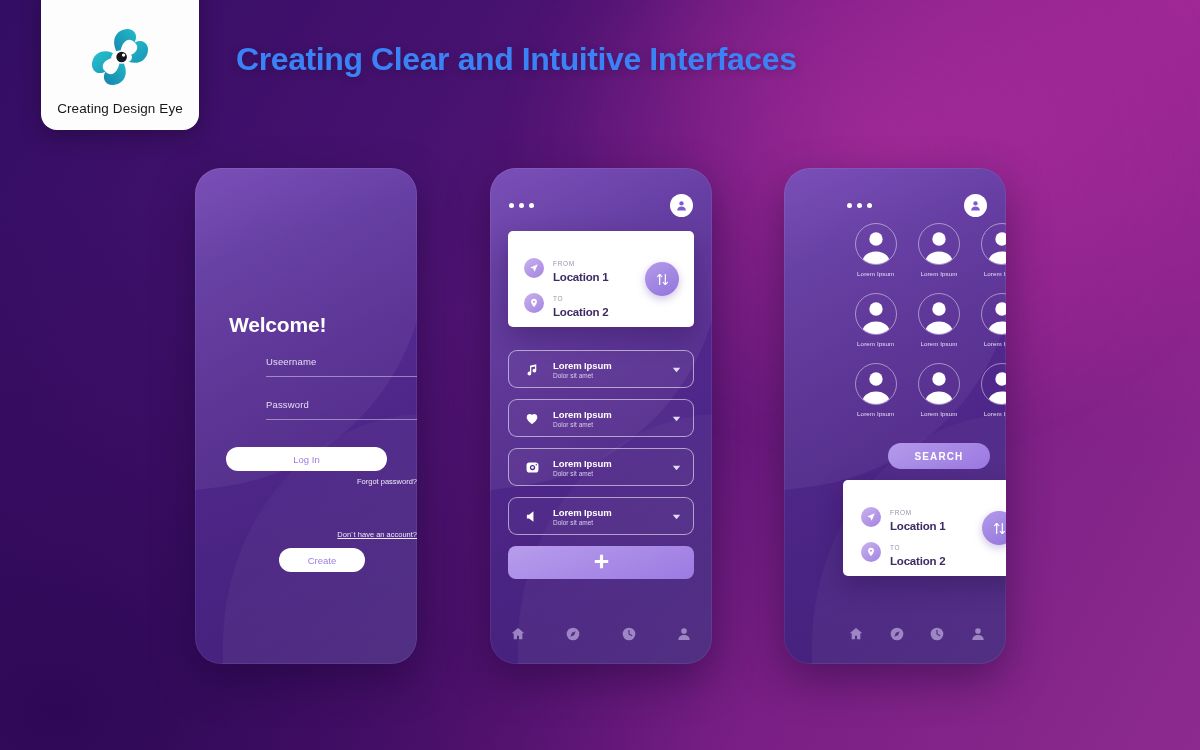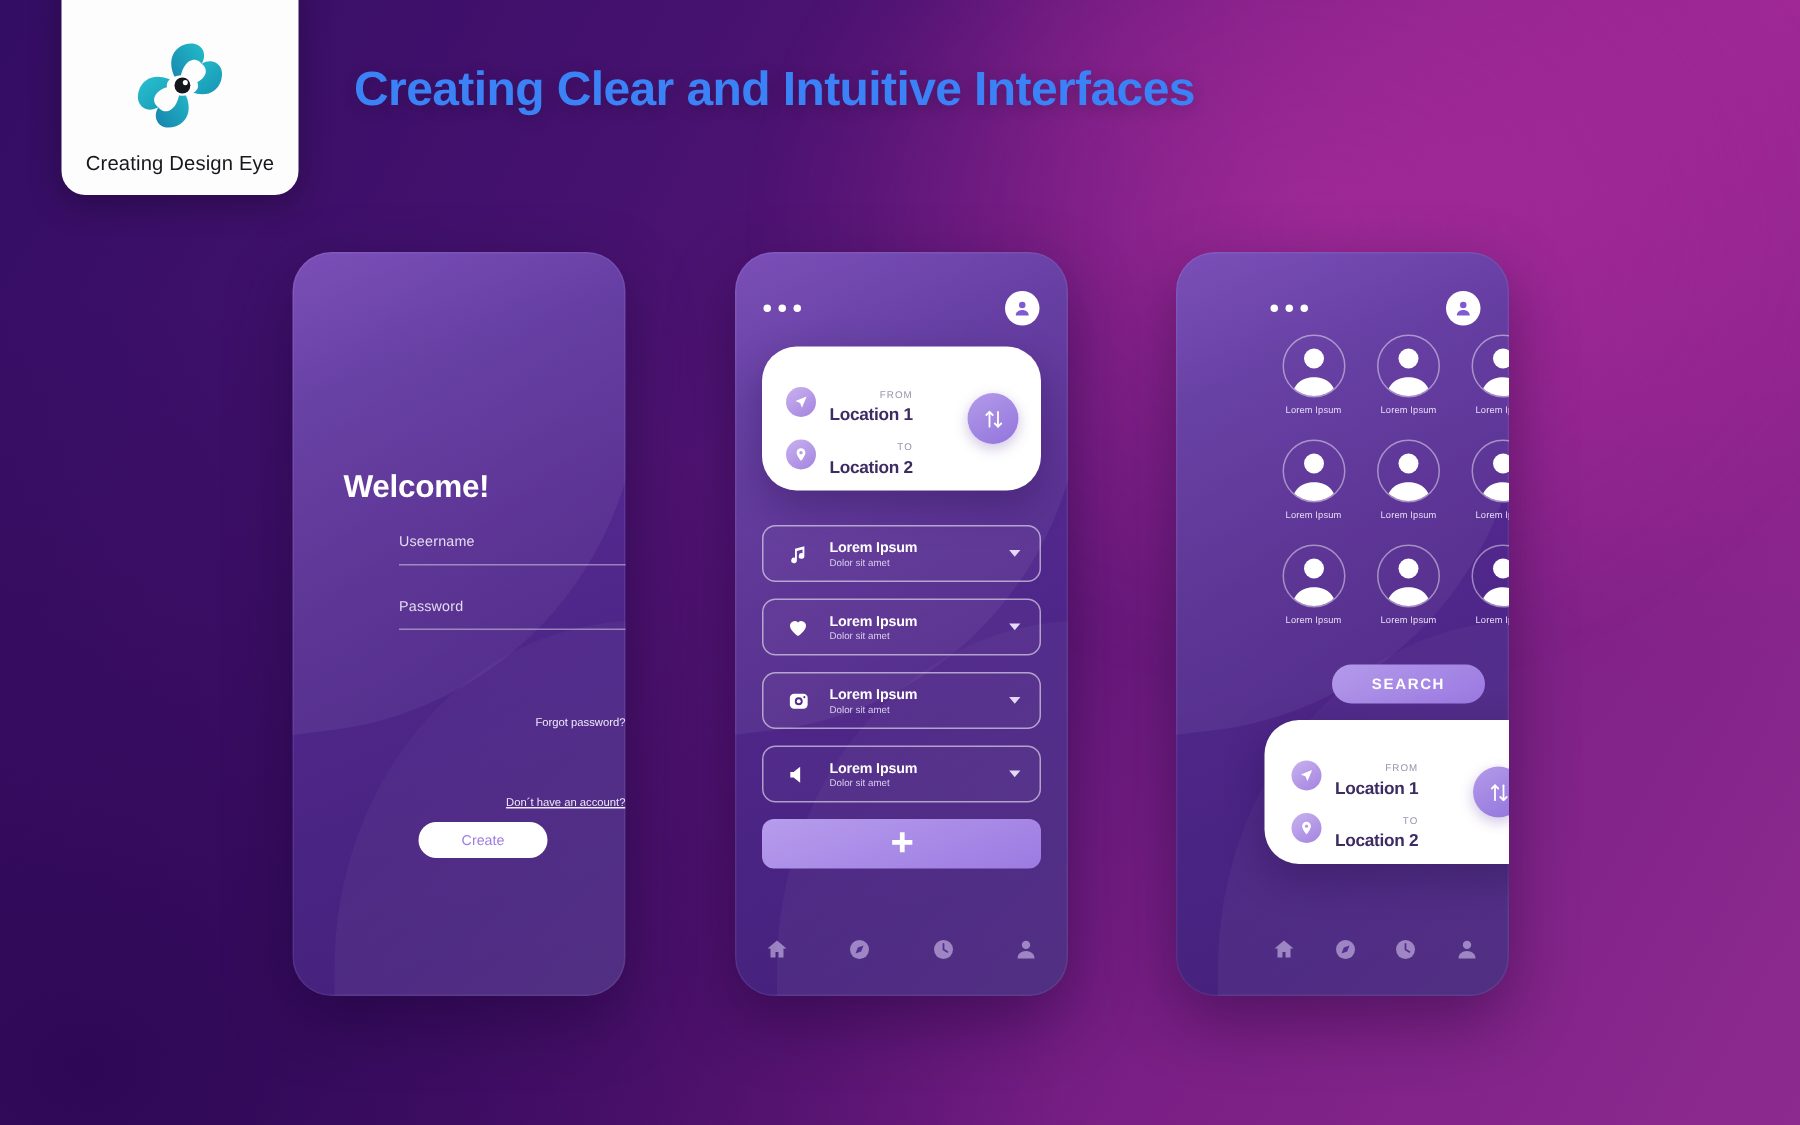--- a/index.html
+++ b/index.html
@@ -128,23 +128,22 @@
   }
   #create-btn {
     position:absolute; left:84px; top:380px;
     width:86px; height:24px; border-radius:13px;
     background:#fff; border:none; cursor:pointer;
     font-size:9.5px; color:#9f7de0; font-family:inherit;
   }
 
   
   .loc-card {
-    position:absolute; background:#fff; border-radius:23px;
+    position:absolute; background:#fff; border-radius:5px;
     box-shadow:0 10px 26px rgba(25,5,55,.30);
-    text-align:right;
   }
   .loc-row { display:flex; align-items:center; }
   .loc-ico {
     width:20px; height:20px; border-radius:50%; flex:none;
     display:flex; align-items:center; justify-content:center;
     background:linear-gradient(145deg,#c9b2ef,#a383e0);
   }
   .loc-txt { margin-left:9px; }
   .loc-cap { font-size:6.5px; color:#9a93ad; letter-spacing:.7px; }
   .loc-val { font-size:11.5px; font-weight:bold; color:#3d2b63; margin-top:1px; letter-spacing:-.2px; }
@@ -246,20 +245,21 @@
     <div class="field" id="field-user">
       <div class="lbl">Useername</div>
       <div class="rule"></div>
     </div>
 
     <div class="field" id="field-pass">
       <div class="lbl">Password</div>
       <div class="rule"></div>
     </div>
 
+    <button id="login-btn">Log In</button>
     <div id="forgot">Forgot password?</div>
 
     <div id="no-account">Don´t have an account?</div>
     <button id="create-btn">Create</button>
   </div>
 </div>
 
 <div class="phone" id="phone2">
   <div class="phone-blob"></div>
   <div class="phone-blob2"></div>

